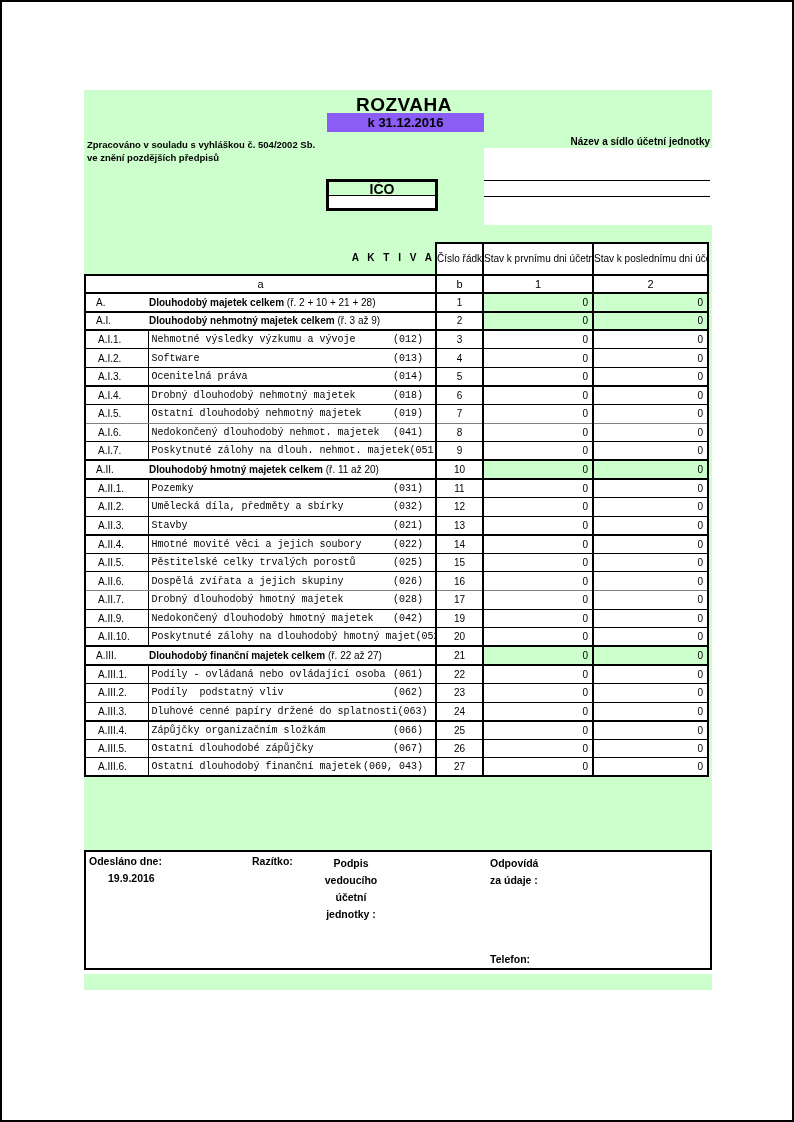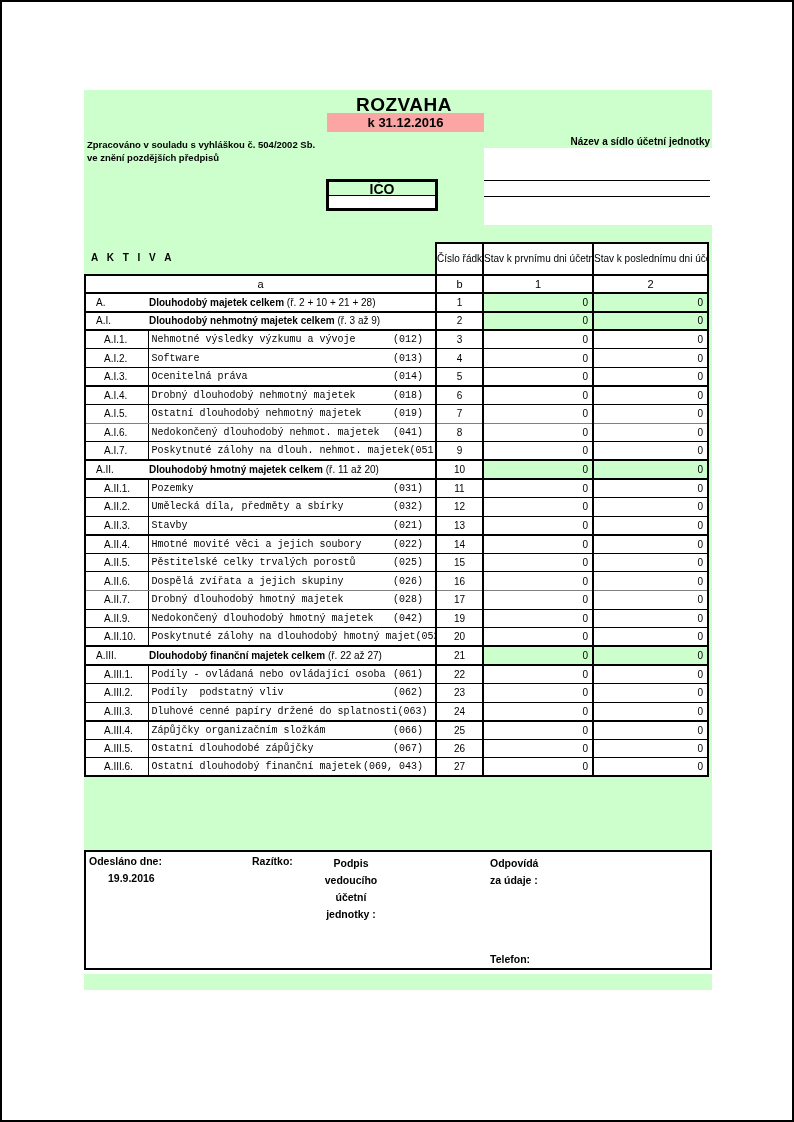--- a/index.html
+++ b/index.html
@@ -8,54 +8,54 @@
     position:relative; width:794px; height:1122px;
     background:#ffffff; border:2px solid #000;
     font-family:"Liberation Sans", sans-serif; color:#000;
     overflow:hidden;
   }
   .abs { position:absolute;font-weight:bold; }
   .canvas { left:82px; top:88px; width:628px; height:900px; background:#ccffcc; }
 
   .title { left:252px; top:92px; width:300px; text-align:center;
            font-size:19px; font-weight:bold; letter-spacing:0.5px; }
-  .datebox { left:325px; top:111px; width:157px; height:19px; background:#fca5a5;
+  .datebox { left:325px; top:111px; width:157px; height:19px; background:#8b5cf6;
              text-align:center; font-size:13px; font-weight:bold; line-height:19px; }
   .unitnote { left:252px; top:132px; width:300px; text-align:center; font-size:12px; }
   .reg { left:85px; font-size:9.5px; }
   .reg1 { top:137px; } .reg2 { top:150px; }
   .entitylabel { left:480px; top:134px; width:228px; text-align:right; font-size:10px; }
 
   .namebox { left:482px; top:146px; width:228px; height:77px; background:#fff; }
   .nameline { position:absolute; left:0; width:226px; border-top:1.5px solid #000; }
   .nameline.l1 { top:32px; } .nameline.l2 { top:48px; }
 
   .icobox { left:324px; top:177px; width:112px; height:32px; border:3px solid #000; background:#fff; }
   .icolabel { height:14px; background:#ccffcc; border-bottom:1.5px solid #000;
               text-align:center; font-size:14px; line-height:14px; }
   .icoinput { height:12px; background:#fff; }
 
   table.main { position:absolute; left:82px; top:240px; width:623px;
                border-collapse:collapse; table-layout:fixed; }
   table.main td { font-size:10px; vertical-align:middle; overflow:hidden; white-space:nowrap; }
 
   td.aktiva { border:none; border-bottom:2px solid #000; vertical-align:bottom;
-              padding:0 0 3px 6px; font-size:14px; font-weight:bold; letter-spacing:3px; }
+              padding:0 0 3px 6px; font-size:14px; font-weight:bold; letter-spacing:3px;text-align:right; }
   td.colhead { border:2px solid #000; background:#fff; text-align:center;
                font-size:10px; line-height:1.35; white-space:pre-line; vertical-align:middle; }
   tr.subhdr td { background:#fff; text-align:center; font-size:11px; height:18px;
                  border:1px solid #000; border-top:2px solid #000; border-bottom:2px solid #000; }
   td.sub-a { border-left:2px solid #000 !important; border-right:2px solid #000 !important; }
   td.sub-b { border-left:2px solid #000 !important; border-right:2px solid #000 !important; }
   td.sub-1 { border-right:2px solid #000 !important; }
   td.sub-2 { border-right:2px solid #000 !important; }
 
   tr.bodyrow { height:18.6px; }
   tr.bodyrow td { border:1px solid #000; background:#fff; }
-  td.lbl { border-left:2px solid #000 !important; padding-left:18px; }
+  td.lbl { border-left:2px solid #000 !important; padding-left:12px; }
   td.desc { border-right:2px solid #000 !important; }
   .desc-in { display:flex; justify-content:space-between; align-items:flex-start; padding:0 12px 0 3px;font-family:Liberation Mono, monospace; }
   td.sumdesc { border-left:2px solid #000 !important; border-right:2px solid #000 !important;
                padding-left:63px; }
   td.sumdesc .nm { font-weight:bold; }
   td.num { text-align:center; font-size:11px; border-right:2px solid #000 !important; }
   td.val { text-align:right; padding-right:4px; }
   td.v1 { border-right:2px solid #000 !important; }
   td.v2 { border-right:2px solid #000 !important; }
   td.greenv { background:#ccffcc !important; }

